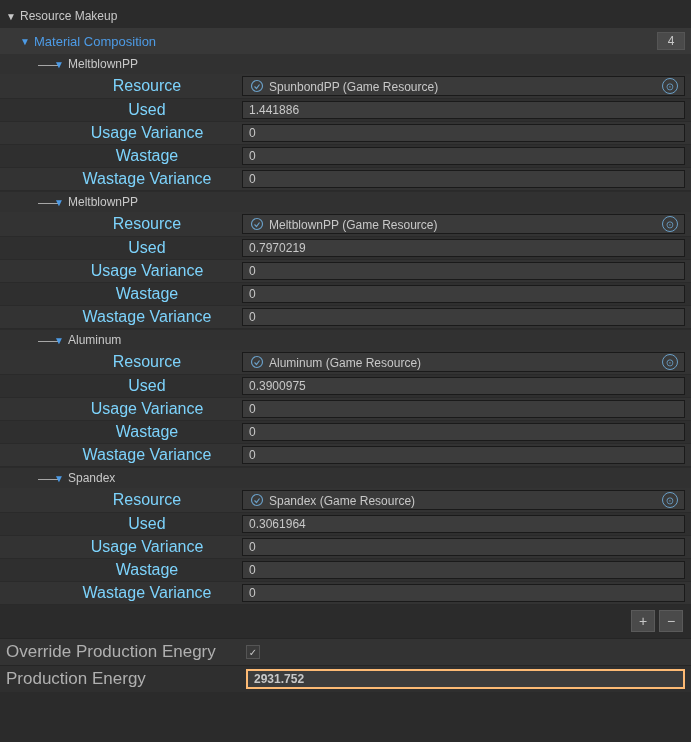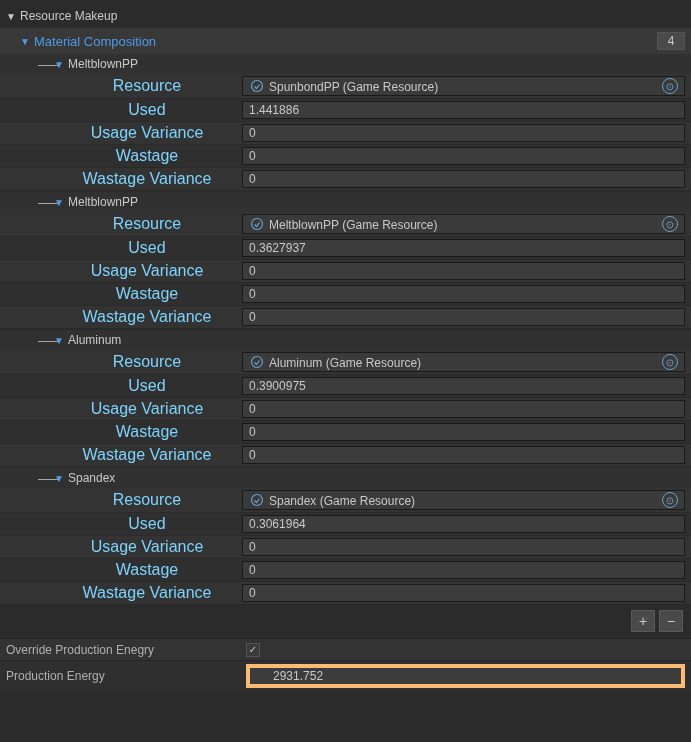--- a/index.html
+++ b/index.html
@@ -185,21 +185,21 @@
       background: #2f2f2f;
     }
     .bottom-prop-row:nth-child(odd) {
       background: #333333;
     }
 
     .bottom-prop-label {
       width: 240px;
       flex-shrink: 0;
       color: #b0b0b0;
-      font-size: 12px;
+      font-size: 17px;
     }
 
     .bottom-prop-value {
       flex: 1;
       display: flex;
       align-items: center;
       gap: 4px;
     }
 
     .checkmark-box {
@@ -305,21 +305,21 @@
               </svg>
             </span>
             <span>MeltblownPP (Game Resource)</span>
           </div>
           <div class="circle-arrow-icon">⊙</div>
         </div>
       </div>
       <div class="property-row">
         <span class="prop-label">Used</span>
         <div class="prop-value">
-          <span>0.3627937</span>
+          <span>0.7970219</span>
         </div>
       </div>
       <div class="property-row">
         <span class="prop-label">Usage Variance</span>
         <div class="prop-value">
           <span>0</span>
         </div>
       </div>
       <div class="property-row">
         <span class="prop-label">Wastage</span>
@@ -439,20 +439,20 @@
   <div class="bottom-props">
     <div class="bottom-prop-row">
       <span class="bottom-prop-label">Override Production Enegry</span>
       <div class="bottom-prop-value">
         <div class="checkmark-box">✓</div>
       </div>
     </div>
     <div class="bottom-prop-row">
       <span class="bottom-prop-label">Production Energy</span>
       <div class="bottom-prop-value">
-        <div class="prop-value" style="background:#3c3c3c; border:4px solid #fdba74; padding:1px 23px; min-height:18px; width:100%;">
+        <div class="prop-value" style="background:#3c3c3c; border:2px solid #fdba74; padding:1px 6px; min-height:18px; width:100%;font-weight:bold;">
           <span>2931.752</span>
         </div>
       </div>
     </div>
   </div>
 
 </div>
 
 </body></html>

